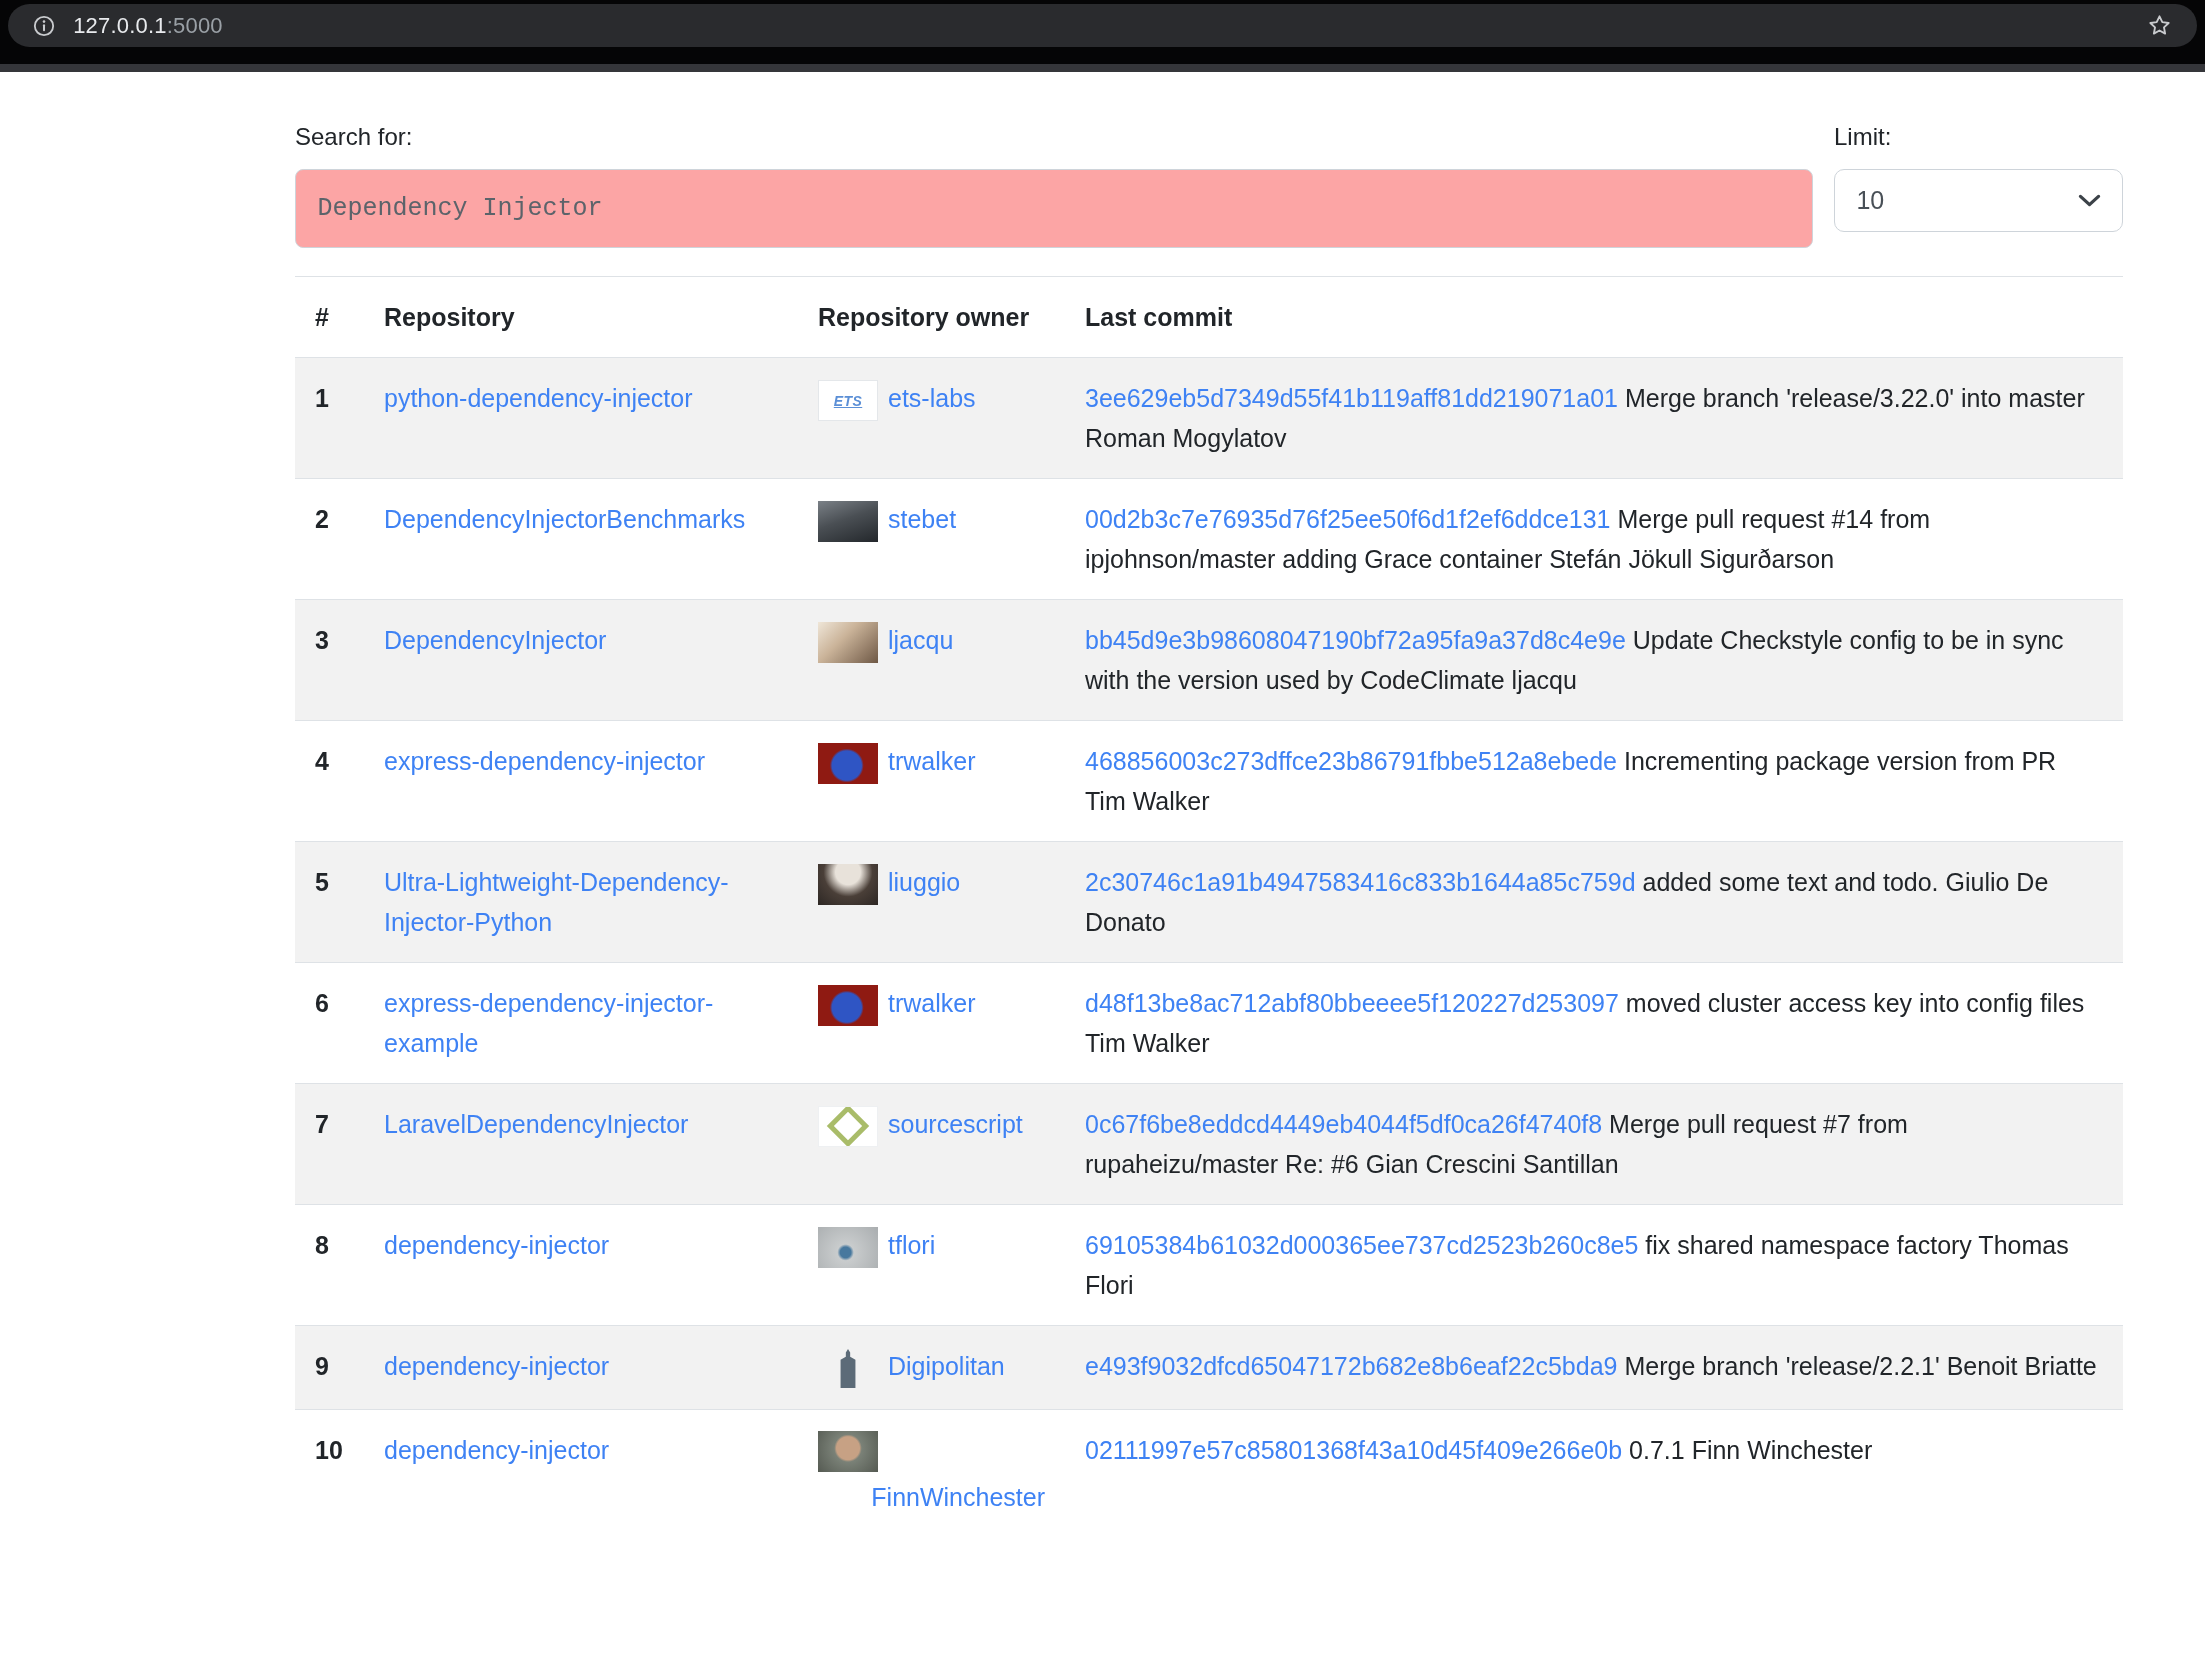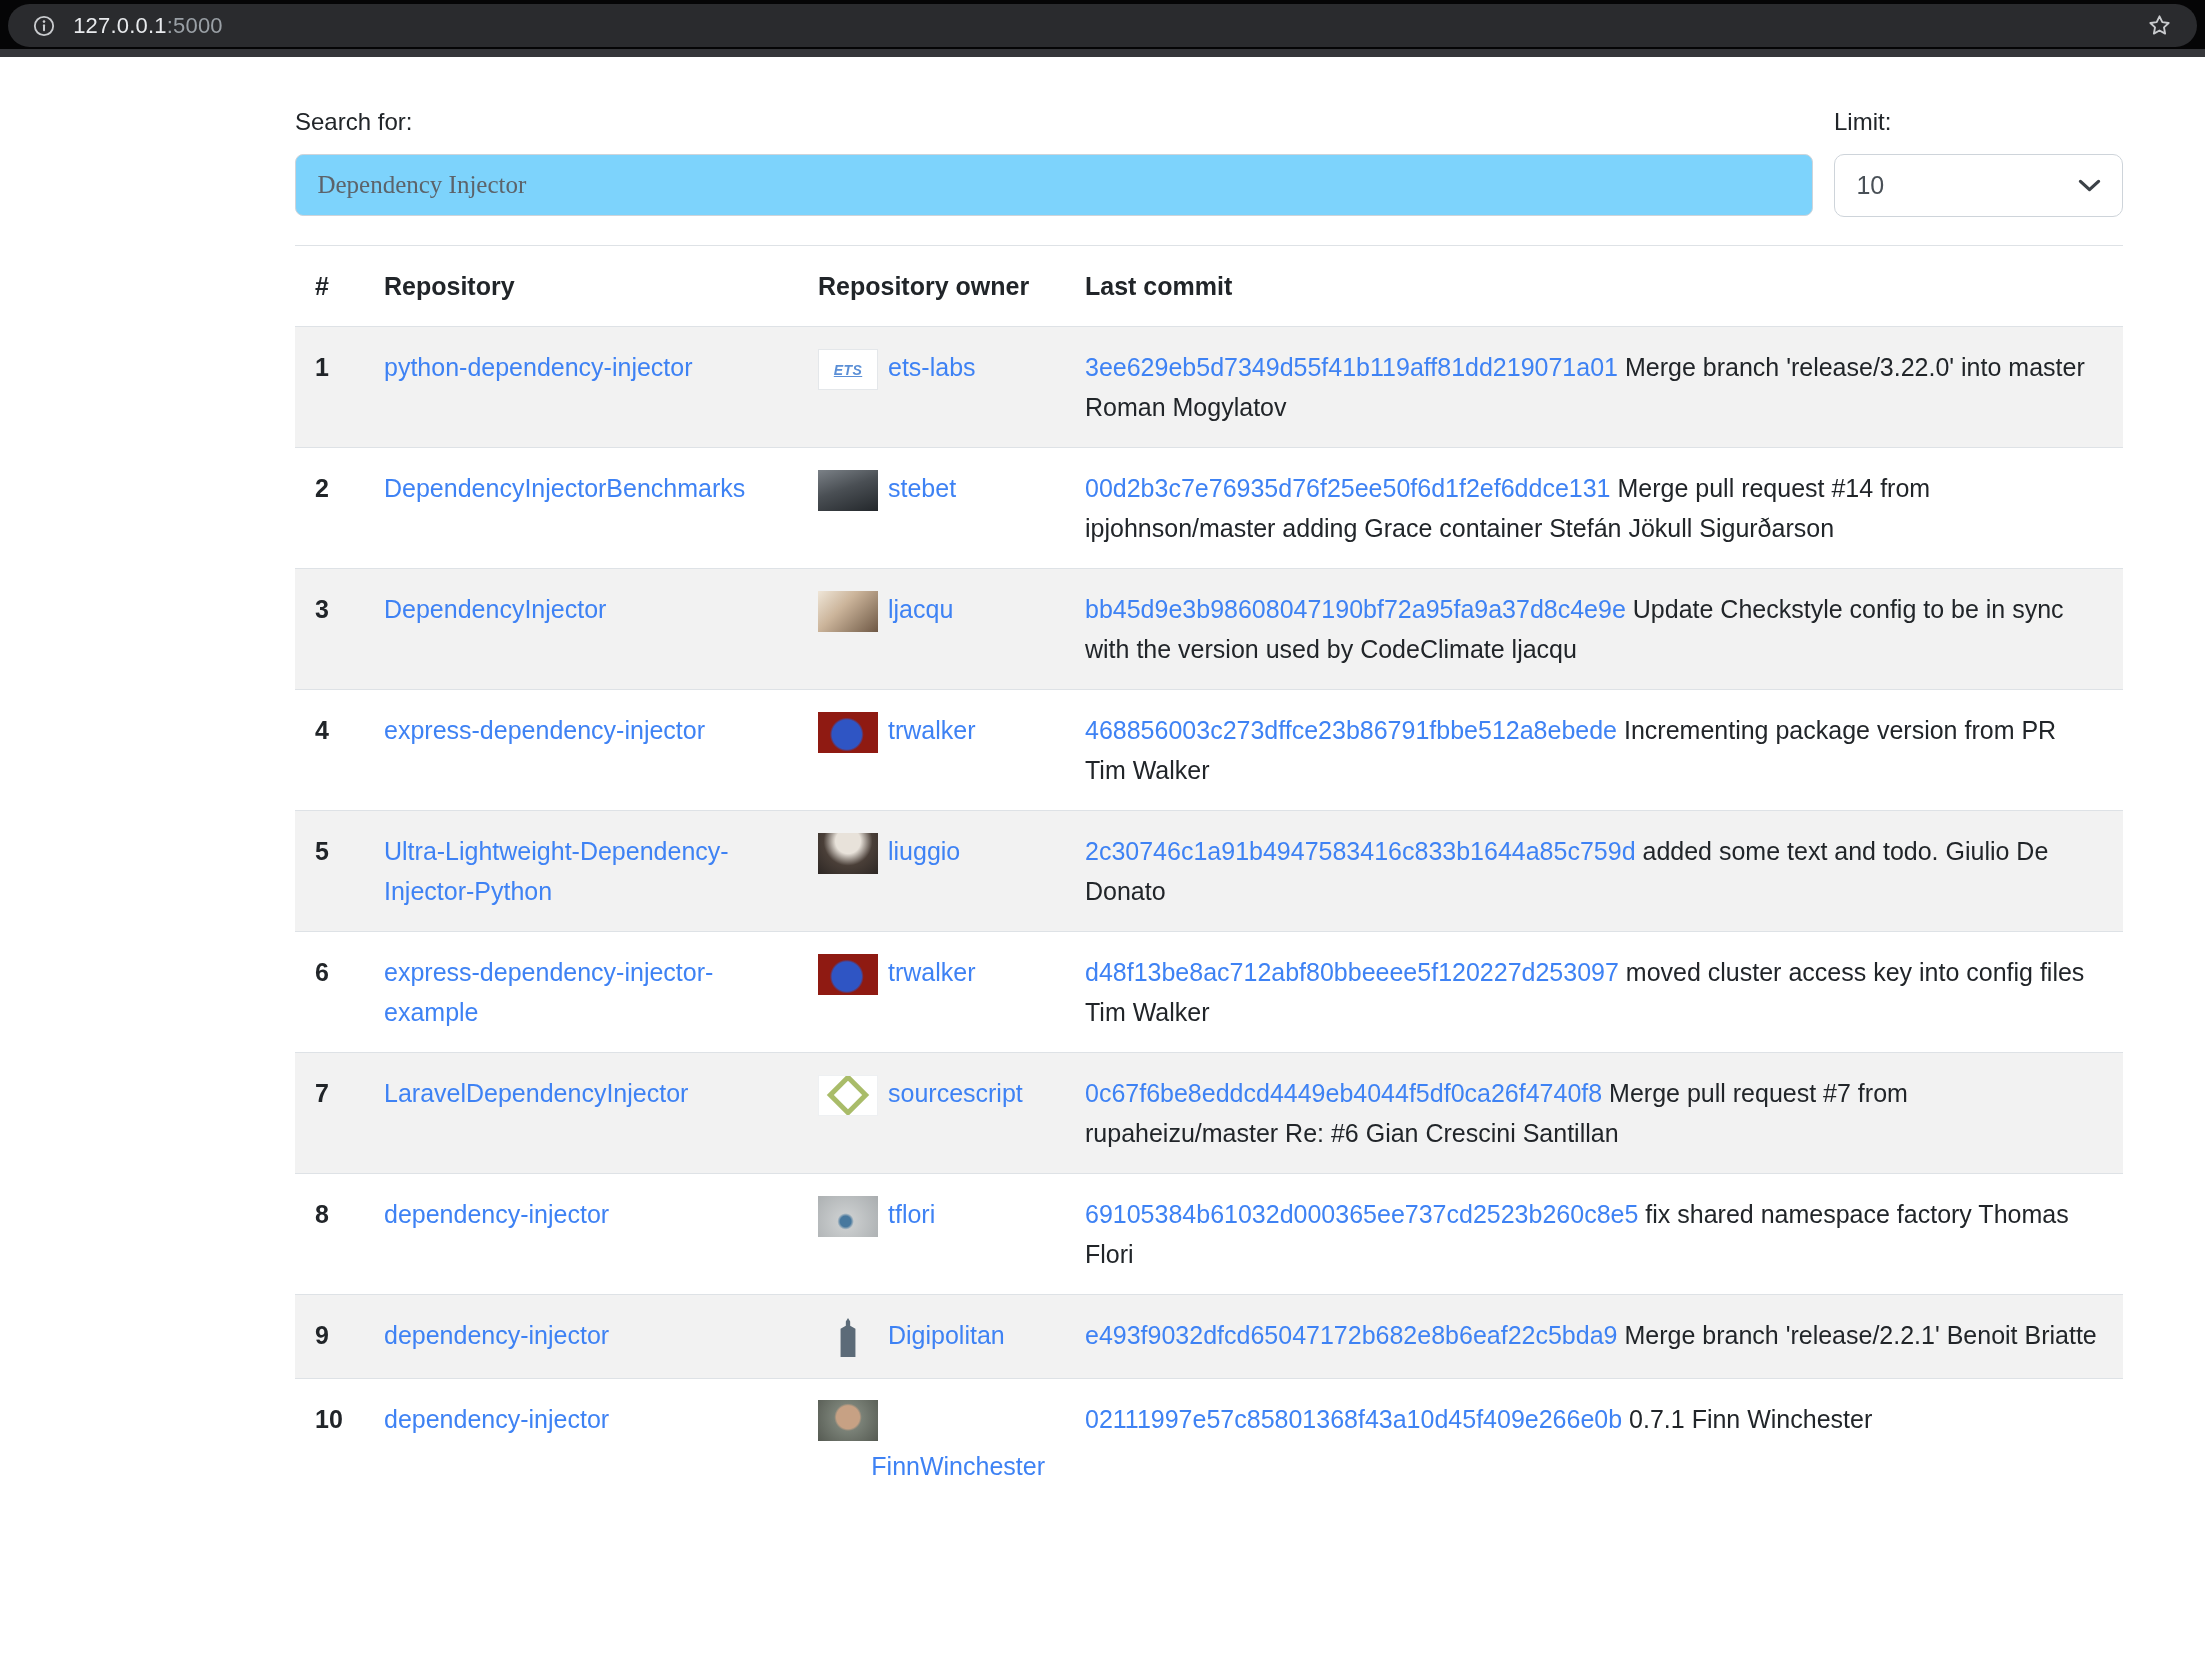--- a/index.html
+++ b/index.html
@@ -1,38 +1,38 @@
 <!DOCTYPE html>
 <html style="font-size:13px"><head>
 <meta charset="utf-8">
 <style>
   html,body{margin:0;padding:0;}
   body{font-family:"Liberation Sans","DejaVu Sans",sans-serif;background:#ffffff;}
   .page{width:2205px;height:1656px;position:relative;background:#fff;overflow:hidden;}
 
   
-  .browser-bar{height:49px;background:#050506;position:relative;}
+  .browser-bar{height:64px;background:#050506;position:relative;}
   .url-pill{position:absolute;left:8.2px;right:8.2px;top:4.1px;height:43px;background:#2a2b2e;
             border-radius:22px;display:flex;align-items:center;padding:0 25px;box-sizing:border-box;}
   .info-icon{width:22px;height:22px;flex:0 0 auto;margin-right:18px;}
   .url-text{font-size:22px;color:#e8eaed;letter-spacing:0.2px;}
   .url-port{color:#9aa0a6;}
   .pill-spacer{flex:1;}
   .star-icon{width:25px;height:25px;flex:0 0 auto;}
   .browser-strip{height:8.2px;background:#35363a;}
 
   
   .content{margin-left:295px;width:1828px;}
   h1.page-title{margin:15px 0 0;font-size:54px;line-height:1.25;font-weight:700;color:#212529;}
   .form-row{display:flex;align-items:flex-start;margin-top:51px;gap:8px;}
   .search-group{flex:1;}
   .limit-group{width:289px;margin-left:13px;flex:0 0 auto;}
   .field-label{display:block;font-size:24px;color:#212529;margin-bottom:18px;}
-  .search-input{width:100%;height:62px;box-sizing:border-box;border:1.2px solid #ced4da;border-radius:8.2px;
-                padding:0 21.4px;font-size:25px;color:#5c636a;font-family:Liberation Serif, serif;background:#7dd3fc;outline:none;}
+  .search-input{width:100%;height:79px;box-sizing:border-box;border:1.2px solid #ced4da;border-radius:8.2px;
+                padding:0 21.4px;font-size:25px;color:#5c636a;font-family:Liberation Mono, monospace;background:#fca5a5;outline:none;}
   .select-box{height:63px;box-sizing:border-box;border:1.2px solid #ced4da;border-radius:10px;background:#fff;
               display:flex;align-items:center;justify-content:space-between;padding:0 21.4px;cursor:pointer;}
   .select-value{font-size:25px;color:#495057;}
   .chevron-down{width:23px;height:15px;}
   .results-line{margin-top:35px;font-size:24px;color:#212529;}
 
   
   table.results-table{margin-top:28px;border-collapse:collapse;table-layout:fixed;width:1828px;
                       font-size:25px;line-height:1.6;color:#212529;}
   .results-table th{padding:20px;text-align:left;font-weight:700;border-top:0.8px solid #dee2e6;

